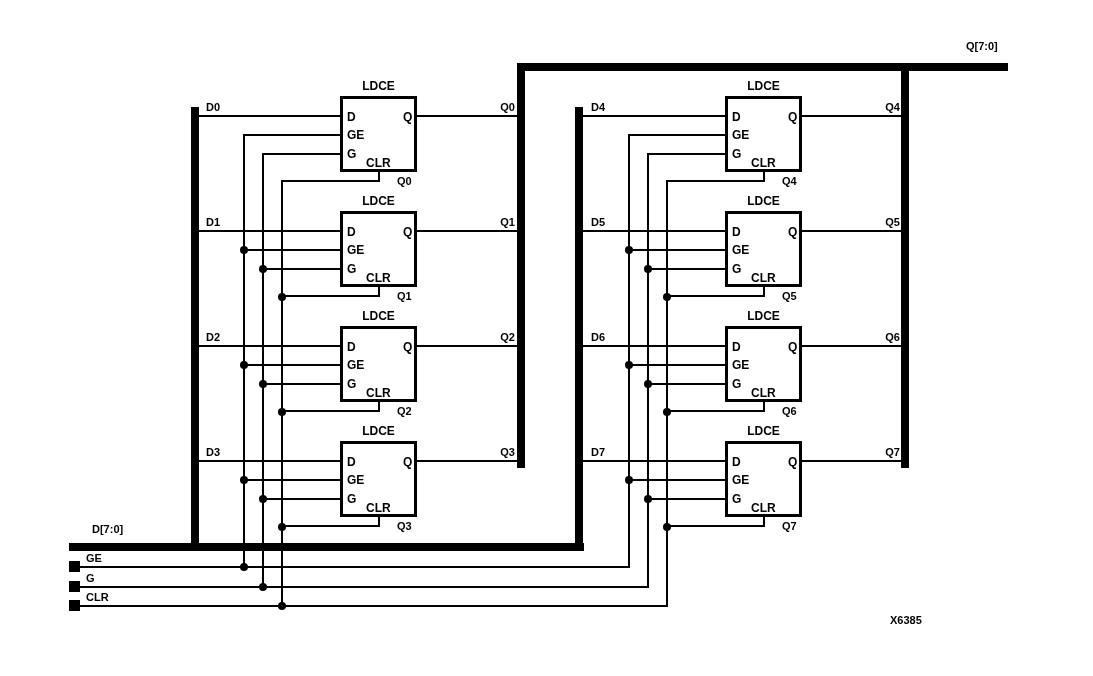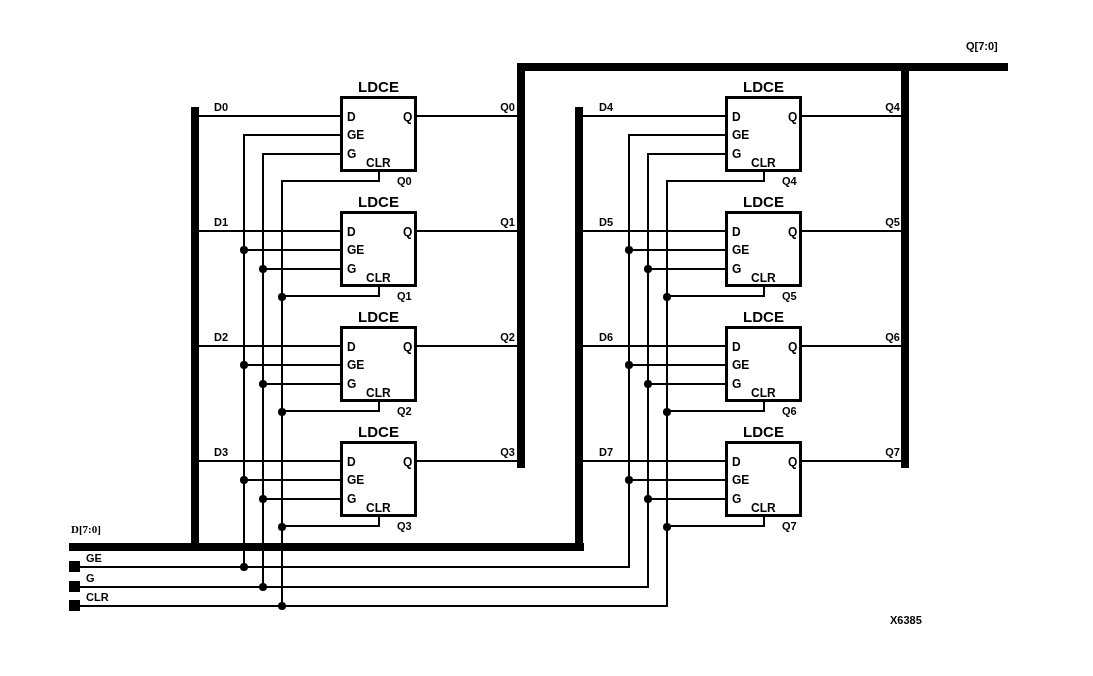--- a/index.html
+++ b/index.html
@@ -5,23 +5,23 @@
   html,body{margin:0;padding:0;background:#ffffff;}
   .canvas{position:relative;width:1093px;height:676px;background:#ffffff;
           font-family:"Liberation Sans",sans-serif;color:#000;overflow:hidden;}
   .w{position:absolute;background:#000;}
   .lbl{position:absolute;font-weight:bold;font-size:11px;line-height:13px;white-space:nowrap;color:#000;}
   .pin{position:absolute;font-weight:bold;font-size:12px;line-height:14px;white-space:nowrap;color:#000;}
   .dot{position:absolute;width:8px;height:8px;border-radius:50%;background:#000;}
   .sq{position:absolute;width:11px;height:11px;background:#000;}
   .latch{position:absolute;width:319px;height:108px;}
   .blk{position:absolute;left:142px;top:16px;width:77px;height:76px;border:3px solid #000;box-sizing:border-box;background:#fff;}
-  .title{left:142px;top:0px;width:77px;text-align:center;font-size:15px;}
+  .title{left:142px;top:0px;width:77px;text-align:center;font-size:12px;}
   .dline{left:0;top:35px;width:142px;height:2px;}
-  .dlabel{left:16px;top:21px;}
+  .dlabel{left:8px;top:21px;}
   .gestub{left:45px;top:54px;width:98px;height:2px;}
   .gstub{left:64px;top:73px;width:79px;height:2px;}
   .clrv{left:180px;top:90px;width:2px;height:12px;}
   .clrh{left:83px;top:100px;width:99px;height:2px;}
   .qline{left:219px;top:35px;width:100px;height:2px;}
   .qlabel{left:293px;top:21px;width:24px;text-align:right;}
   .netlabel{left:199px;top:95px;}
   .pin-d{left:149px;top:30px;}
   .pin-ge{left:149px;top:48px;}
   .pin-g{left:149px;top:67px;}
@@ -33,21 +33,21 @@
 
 <div class="canvas">
 
   <div class="w" style="left:517px;top:63px;width:491px;height:8px;"></div>
   <div class="w" style="left:517px;top:63px;width:8px;height:405px;"></div>
   <div class="w" style="left:901px;top:63px;width:8px;height:405px;"></div>
   <div class="w" style="left:69px;top:543px;width:515px;height:8px;"></div>
   <div class="w" style="left:191px;top:107px;width:8px;height:444px;"></div>
   <div class="w" style="left:575px;top:107px;width:8px;height:444px;"></div>
   <div class="lbl" style="left:966px;top:40px;">Q[7:0]</div>
-  <div class="lbl" style="left:71px;top:523px;font-family:Liberation Serif, serif;">D[7:0]</div>
+  <div class="lbl" style="left:92px;top:523px;">D[7:0]</div>
 
   <div class="sq" style="left:69px;top:561px;"></div>
   <div class="sq" style="left:69px;top:581px;"></div>
   <div class="sq" style="left:69px;top:600px;"></div>
   <div class="lbl" style="left:86px;top:552px;">GE</div>
   <div class="lbl" style="left:86px;top:572px;">G</div>
   <div class="lbl" style="left:86px;top:591px;">CLR</div>
   <div class="w" style="left:80px;top:566px;width:550px;height:2px;"></div>
   <div class="w" style="left:80px;top:586px;width:569px;height:2px;"></div>
   <div class="w" style="left:80px;top:605px;width:588px;height:2px;"></div>

